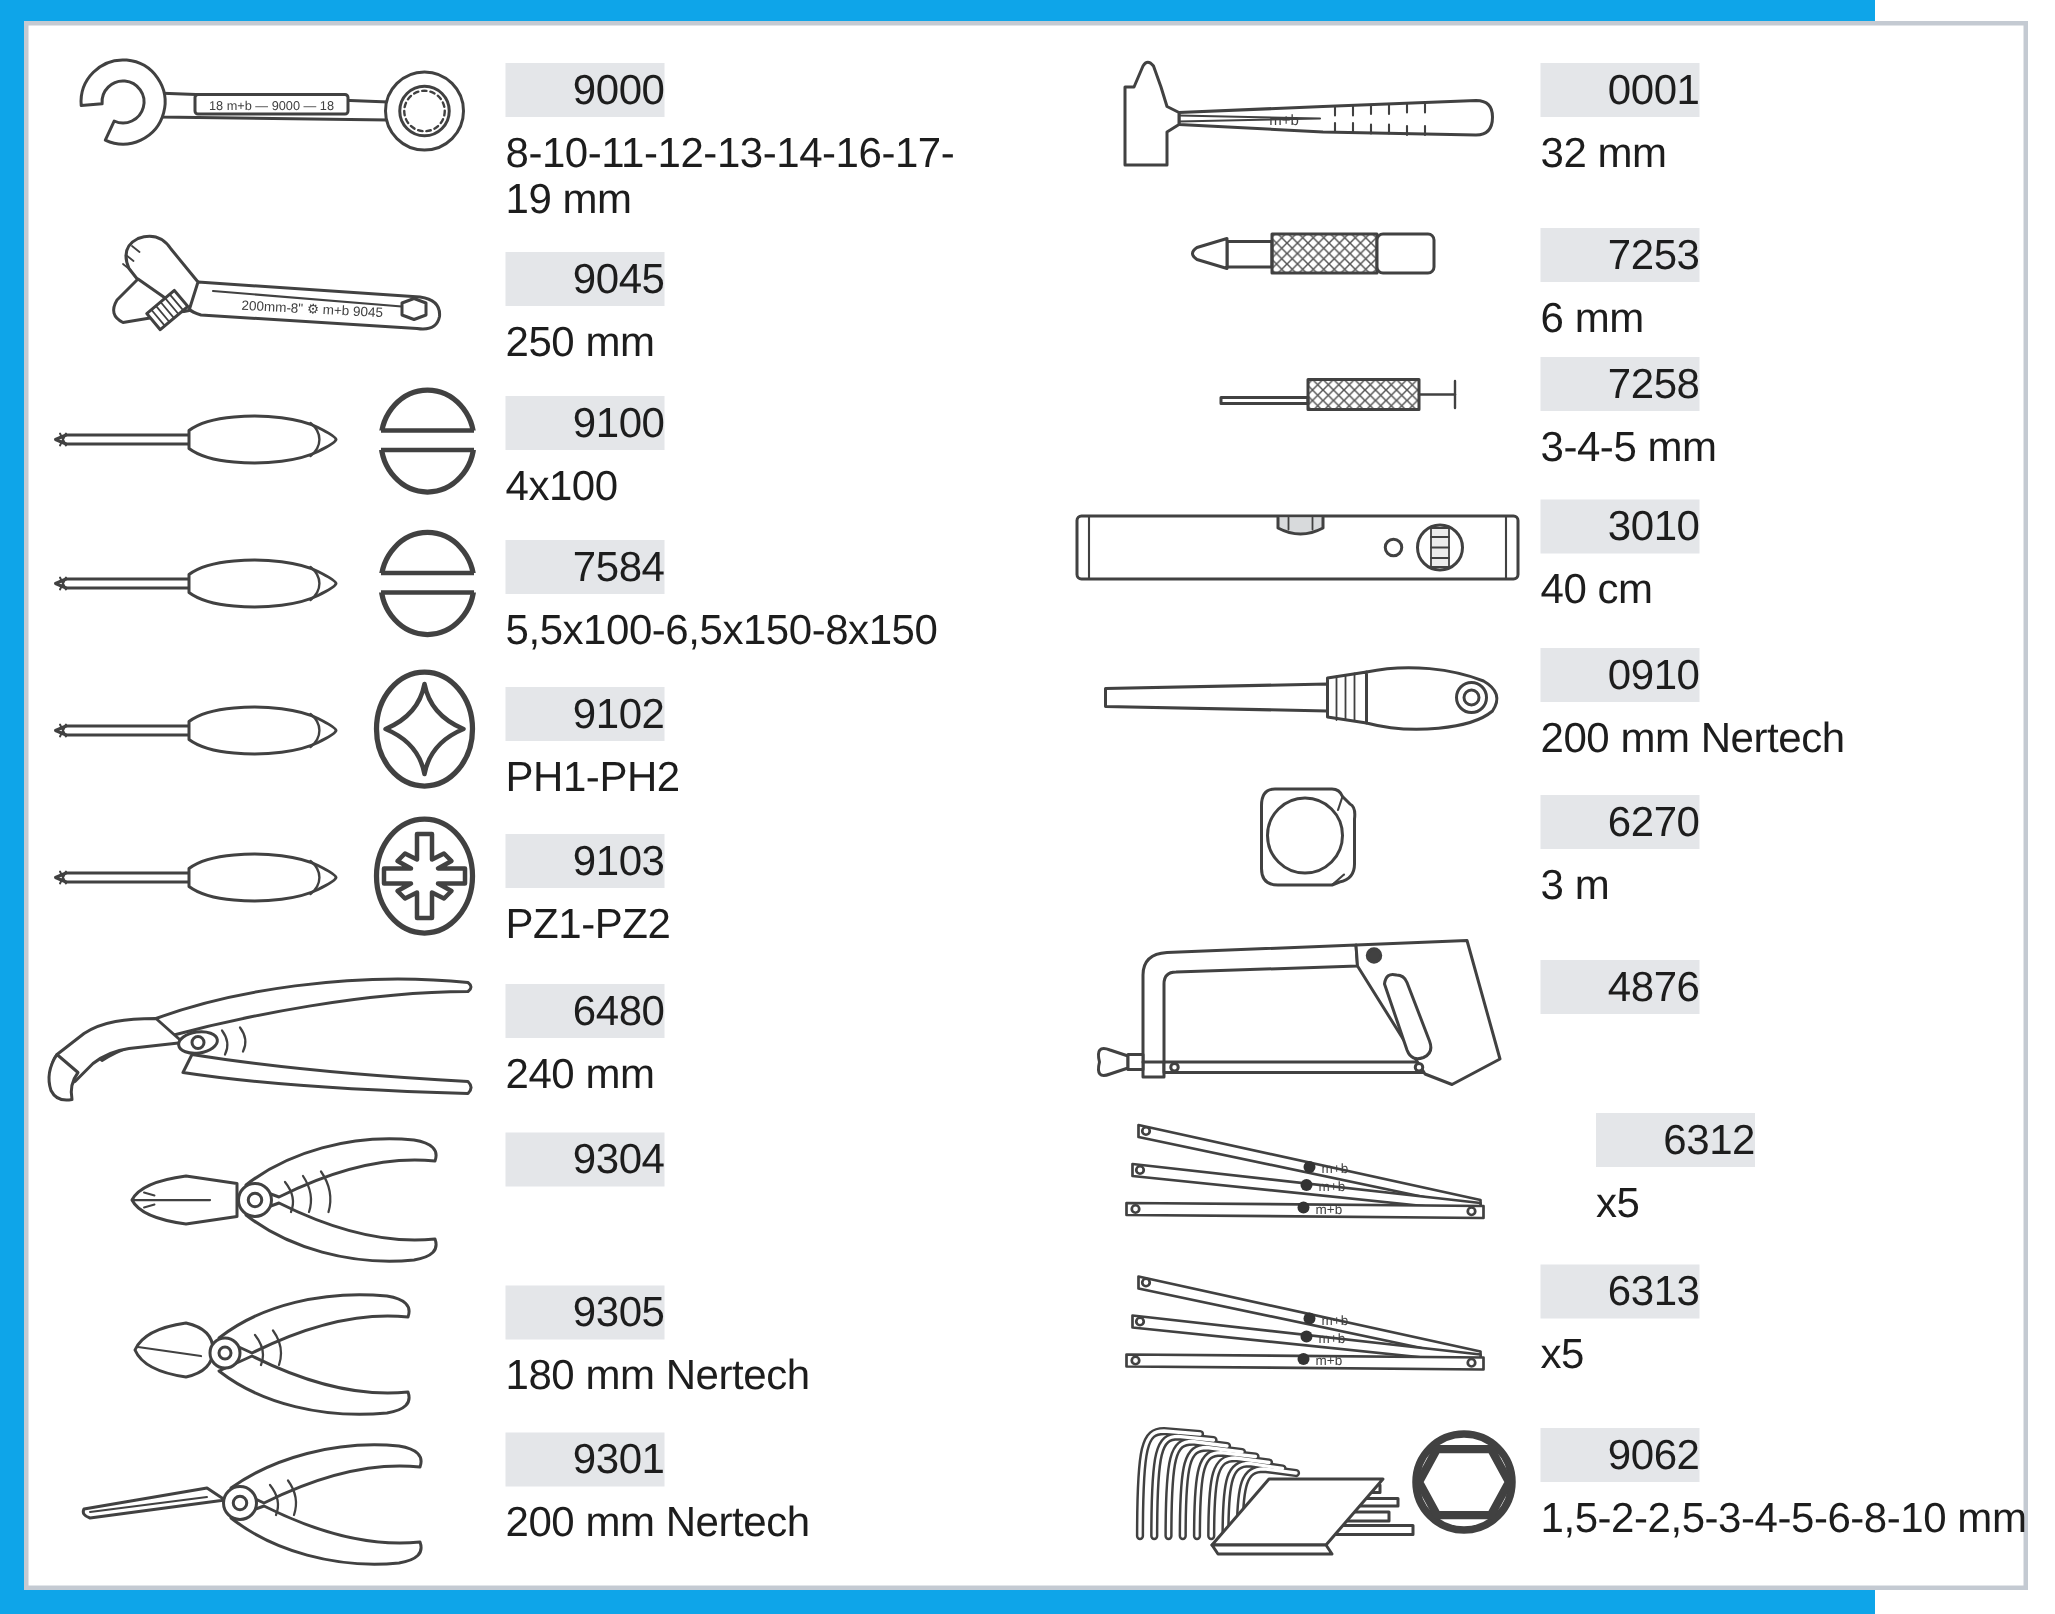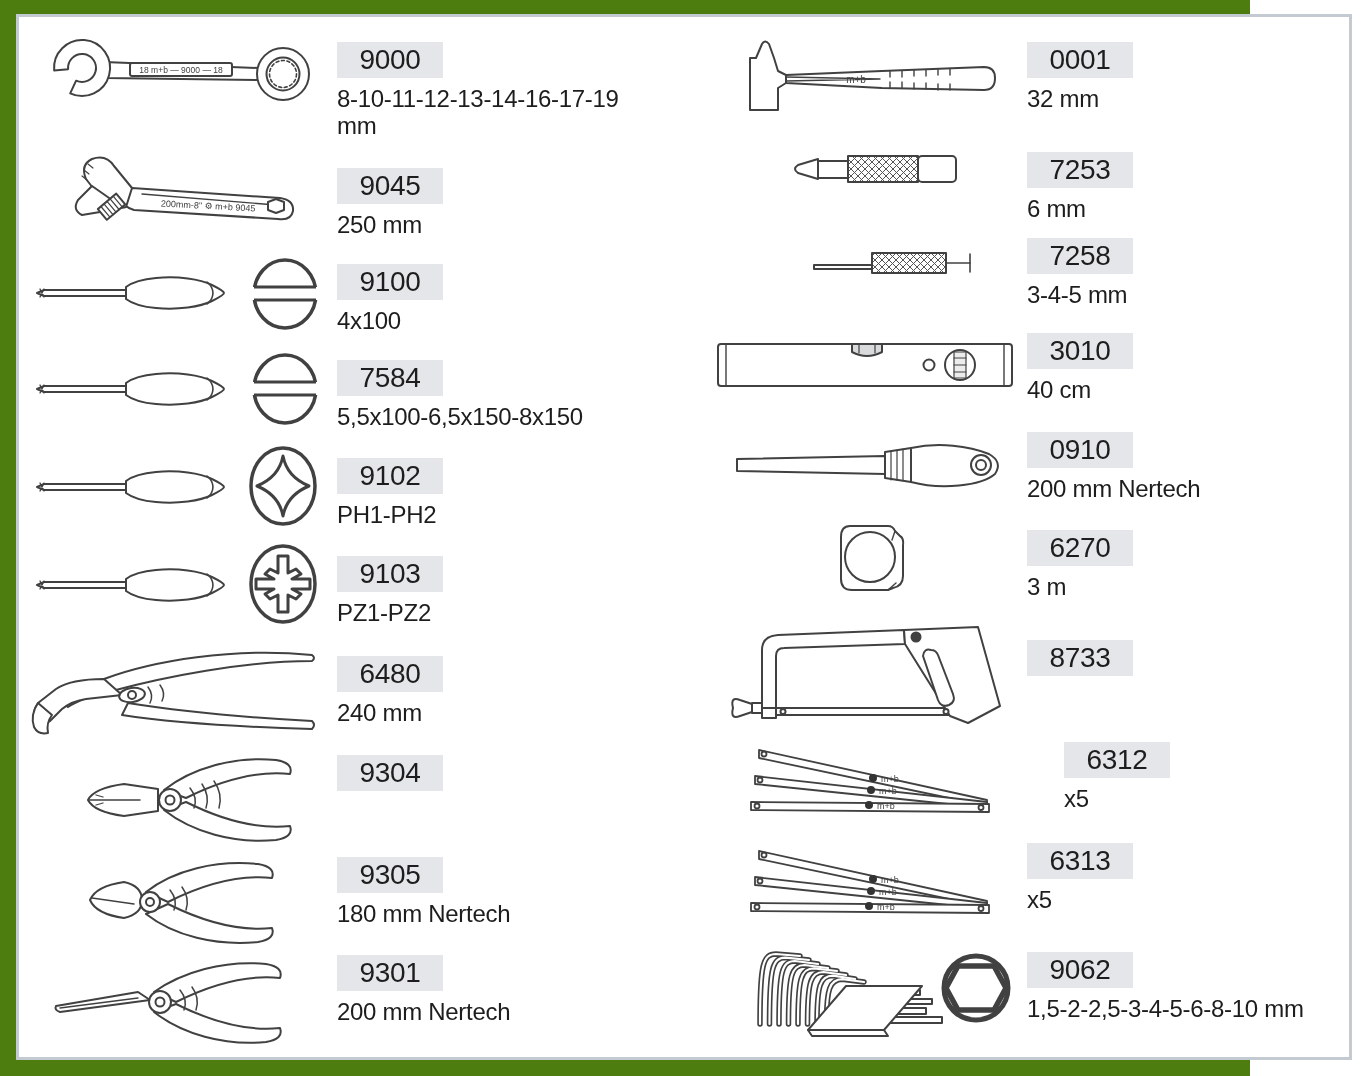--- a/index.html
+++ b/index.html
@@ -1,23 +1,23 @@
 <!DOCTYPE html>
 <html><head>
 <meta charset="utf-8">
 <style>
   html,body{margin:0;padding:0;background:#ffffff;}
   body{width:1370px;height:1076px;position:relative;font-family:"Liberation Sans",sans-serif;overflow:hidden;}
-  .canvas{position:absolute;left:0;top:0;width:1250px;height:1076px;background:#4d7c0f;}
+  .canvas{position:absolute;left:0;top:0;width:1250px;height:1076px;background:#0ea5e9;}
   .sheet{position:absolute;left:16px;top:14px;width:1330px;height:1040px;border:3px solid #c4cad2;background:#ffffff;}
   .art{position:absolute;}
   .art svg{display:block;width:100%;height:100%;overflow:visible;}
   .txt{position:absolute;}
-  .badge{width:106px;height:36px;background:#e4e6e9;color:#1d1d1d;font-size:28px;line-height:36px;text-align:center;letter-spacing:-0.3px;}
-  .spec{margin-top:8px;font-size:24px;color:#1d1d1d;letter-spacing:-0.3px;white-space:nowrap;line-height:1.12;}
+  .badge{width:106px;height:36px;background:#e4e6e9;color:#1d1d1d;font-size:28px;line-height:36px;text-align:right;letter-spacing:-0.3px;}
+  .spec{margin-top:8px;font-size:28px;color:#1d1d1d;letter-spacing:-0.3px;white-space:nowrap;line-height:1.12;}
   .spec.wrap{white-space:normal;width:322px;}
   svg text{font-family:"Liberation Sans",sans-serif;}
 </style>
 </head>
 <body>
 
 <div class="canvas">
   <div class="sheet"></div>
 
   <div class="art" style="left:52px;top:32px;width:265px;height:88px">
@@ -349,21 +349,21 @@
         <path d="M205,30 Q198,28 197,36 L212,80 Q215,88 223,85 Q230,82 227,74 L212,35 Q210,30 205,30 Z"></path>
         <circle cx="190" cy="17" r="4.5" fill="#414141"></circle>
         <circle cx="220" cy="91.5" r="2.5"></circle>
         <path d="M14,80 Q4,76 7,88 Q4,100 14,96 L26,92 L26,84 Z"></path>
         <rect x="26" y="83" width="10" height="10"></rect>
         <path d="M36,88 L50,88" fill="none"></path>
       </g>
     </svg>
   </div>
   <div class="txt" style="left:1027px;top:640px">
-    <div class="badge">8733</div>
+    <div class="badge">4876</div>
     <div class="spec"></div>
   </div>
 
   <div class="art" style="left:745px;top:744px;width:252px;height:82px">
     <svg viewBox="0 0 252 82">
       <g stroke="#414141" stroke-width="1.8" fill="#fff" stroke-linejoin="round" stroke-linecap="round">
         <path d="M14,6 L242,56 L242,62 L14,14 Z"></path>
         <circle cx="19" cy="10" r="2.5"></circle>
         <path d="M10,32 L242,58 L242,64 L10,40 Z"></path>
         <circle cx="15" c36="36" cy="36" r="2.5"></circle>

